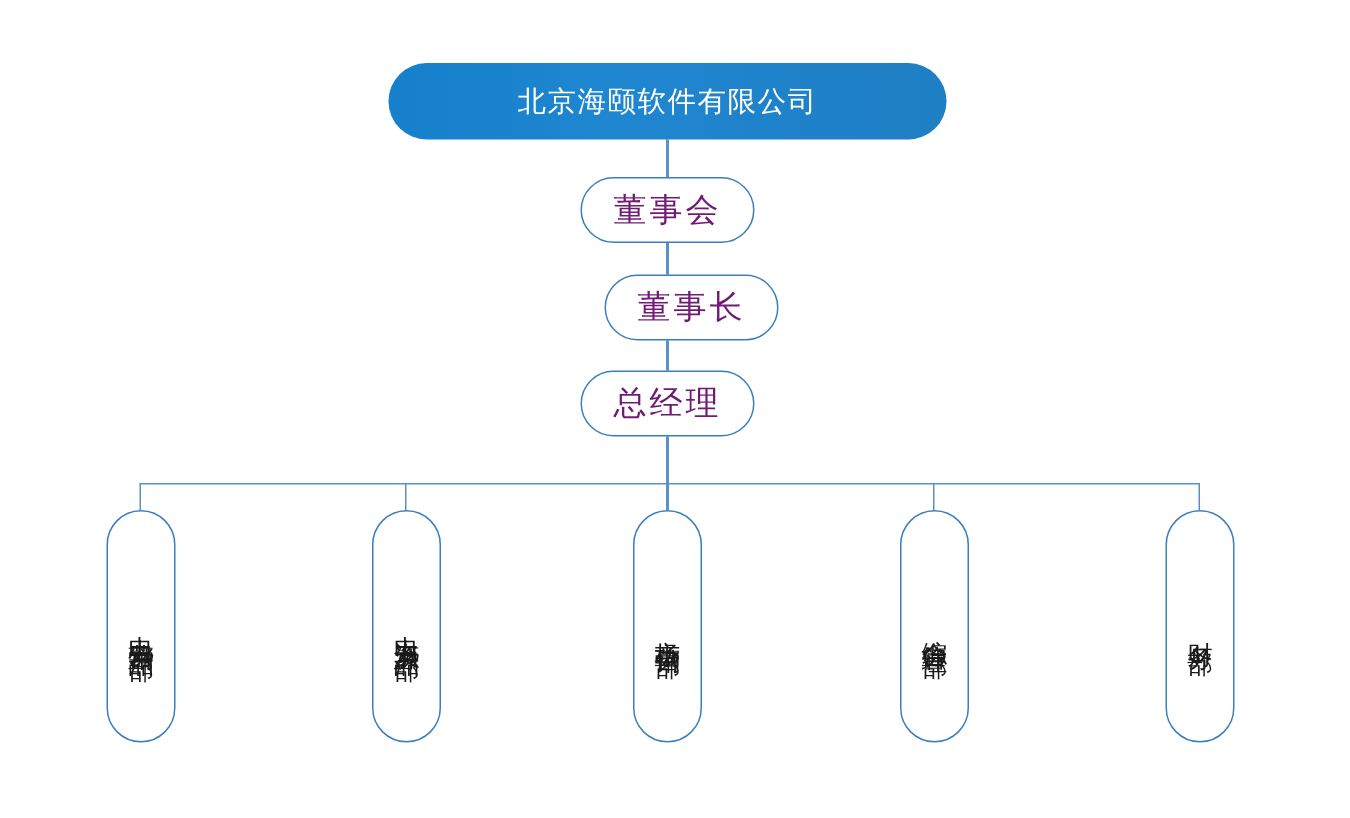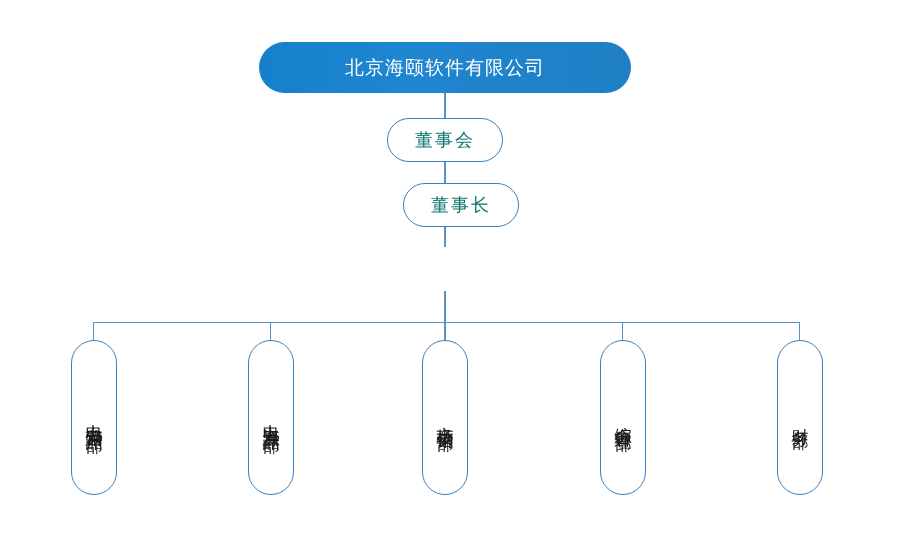--- a/index.html
+++ b/index.html
@@ -36,25 +36,25 @@
     box-sizing: border-box;
   }
   
   .node-mid {
     position: absolute;
     width: 116px;
     height: 44px;
     border-radius: 22px;
     border: 1.4px solid #3a7fbd;
     background: #ffffff;
-    color: #0f766e;
+    color: #701a75;
     display: flex;
     align-items: center;
     justify-content: center;
-    font-size: 18px;
+    font-size: 22px;
     letter-spacing: 2px;
     box-sizing: border-box;
   }
   #mid-0 { left: 387px; top: 118px; }
   #mid-1 { left: 403px; top: 183px; }
   #mid-2 { left: 387px; top: 247px; }
 
   
   .node-leaf {
     position: absolute;
@@ -128,20 +128,23 @@
   <div class="node-root">
     <span>北京海颐软件有限公司</span>
   </div>
 
   <div class="node-mid" id="mid-0">
     <span>董事会</span>
   </div>
   <div class="node-mid" id="mid-1">
     <span>董事长</span>
   </div>
+  <div class="node-mid" id="mid-2">
+    <span>总经理</span>
+  </div>
 
   <div class="node-leaf" id="leaf-0">
     <span class="vtext">电力营销产品部</span>
   </div>
   <div class="node-leaf" id="leaf-1">
     <span class="vtext">电力资源产品部</span>
   </div>
   <div class="node-leaf" id="leaf-2">
     <span class="vtext">市场营销部</span>
   </div>

